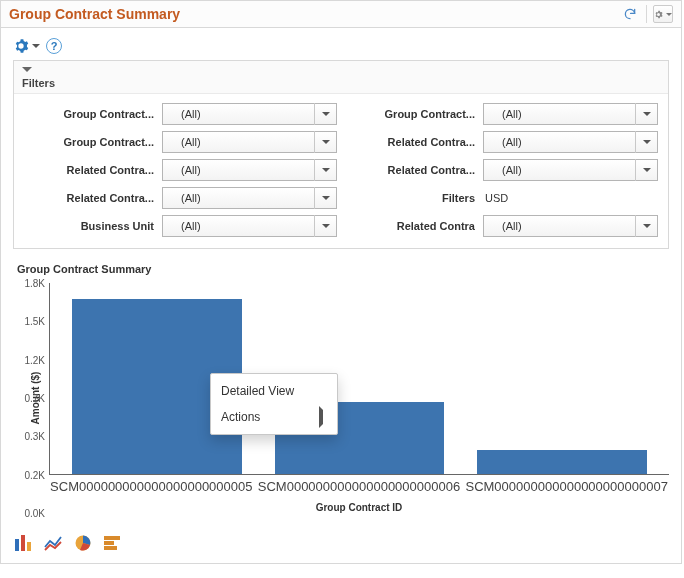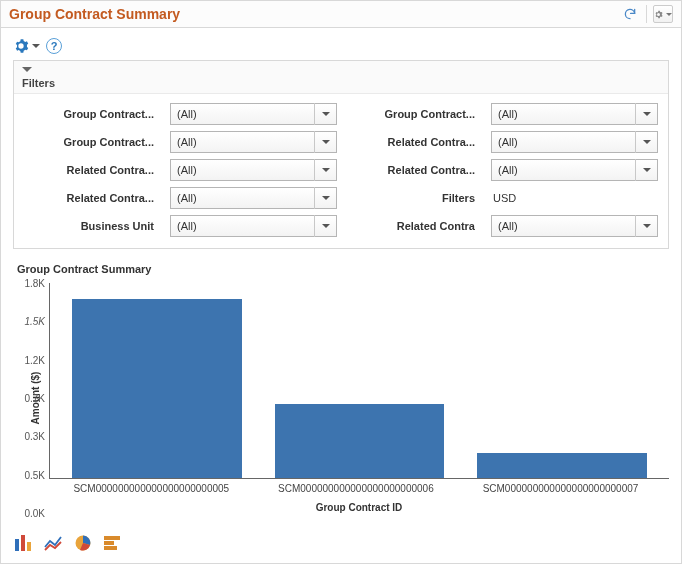--- a/index.html
+++ b/index.html
@@ -15,39 +15,39 @@
   .toolbar { padding: 10px 12px 6px; display: flex; align-items: center; gap: 6px; }
   .gear-drop { display: inline-flex; align-items: center; gap: 3px; cursor: pointer; }
   .gear-drop svg { display: block; }
   .gear-drop::after { content: ""; border: 4px solid transparent; border-top-color: #555; position: relative; top: 2px; }
   .help-circle { width: 16px; height: 16px; border: 1px solid #5aa0d8; border-radius: 50%; color: #2a78bd; display: inline-flex; align-items: center; justify-content: center; font-weight: bold; font-size: 11px; cursor: pointer; }
   .filters { margin: 0 12px 10px; border: 1px solid #d8d8d8; }
   .filters-head { display: flex; align-items: flex-start; gap: 2px; padding: 4px 8px; border-bottom: 1px solid #eaeaea; background: #fafafa; font-weight: bold; color: #444; cursor: pointer; flex-direction: column; }
   .filters-head .twisty { width: 0; height: 0; border: 5px solid transparent; border-top-color: #666; position: relative; top: 2px; }
   .filters-body { padding: 6px 6px 8px; }
   .filter-row { display: flex; }
-  .filter-cell { display: flex; align-items: center; width: 50%; padding: 3px 4px; gap: 8px; }
+  .filter-cell { display: flex; align-items: center; width: 50%; padding: 3px 4px; }
   .filter-cell label { width: 130px; text-align: right; margin-right: 8px; color: #333; font-weight: bold; font-size:11px; white-space: nowrap; overflow: hidden; text-overflow: ellipsis; }
   .filter-cell .sel { flex: 1 1 auto; position: relative; }
-  .sel-box { display: flex; align-items: center; justify-content: space-between; height: 22px; border: 1px solid #b5b5b5; background: linear-gradient(#fff,#f3f3f3); padding: 0 0 0 6px; color: #333; cursor: pointer; }
+  .sel-box { display: flex; align-items: center; justify-content: space-between; height: 22px; border: 1px solid #b5b5b5; background: linear-gradient(#fff,#f3f3f3); padding: 0 0 0 18px; color: #333; cursor: pointer; }
   .sel-box .arrow { width: 22px; height: 22px; border-left: 1px solid #c8c8c8; display: inline-flex; align-items: center; justify-content: center; }
   .sel-box .arrow::after { content: ""; border: 4px solid transparent; border-top-color: #555; position: relative; top: 2px; }
   .filter-cell .static { font-weight: normal; color: #333; padding-left: 2px; }
   .chart-wrap { margin: 6px 12px 10px; position: relative; }
   .chart-title { font-size: 11px; font-weight: bold; color: #333; padding: 4px 0 8px 4px; }
   .chart { position: relative; height: 230px; display: flex; }
   .y-axis { width: 36px; position: relative; }
   .y-axis .ylab { position: absolute; left: -4px; top: 50%; transform: translateY(-50%) rotate(-90deg); transform-origin: center; font-size: 10px; font-weight: bold; color: #333; white-space: nowrap; }
   .y-ticks { position: absolute; right: 0; top: 0; bottom: 0; width: 30px; }
   .y-ticks div { position: absolute; right: 4px; font-size: 10px; color: #555; transform: translateY(50%); }
   .plot-col { flex: 1; display: flex; flex-direction: column; }
   .plot { flex: 1; position: relative; border-left: 1px solid #666; border-bottom: 1px solid #666; }
   .bars { position: absolute; inset: 0; display: flex; align-items: flex-end; justify-content: space-around; padding: 0 6px; }
   .bar { width: 28%; background: #3d74af; cursor: pointer; }
-  .x-ticks { display: flex; justify-content: flex-start; padding: 4px 0 0; font-size: 10px; color: #444; }
+  .x-ticks { display: flex; justify-content: space-between; padding: 4px 0 0; font-size: 13px; color: #444; }
   .x-ticks span { width: 33%; text-align: center; white-space: nowrap; }
   .x-label { text-align: center; font-size: 10px; font-weight: bold; color: #333; padding-top: 8px; }
   .context-menu { position: absolute; background: #fff; border: 1px solid #c8c8c8; box-shadow: 0 6px 14px rgba(0,0,0,.18); border-radius: 2px; padding: 4px 0; min-width: 128px; font-size: 12px; z-index: 5; }
   .context-menu .mi { padding: 6px 10px; display: flex; align-items: center; justify-content: space-between; cursor: pointer; color: #333; }
   .context-menu .mi .sub::after { content: ""; border: 4px solid transparent; border-left-color: #555; margin-left: 8px; }
   .chart-type-bar { display: flex; gap: 10px; padding: 10px 12px 12px; }
   .ct-btn { width: 20px; height: 18px; display: inline-flex; align-items: flex-end; justify-content: center; cursor: pointer; }
 </style>
 </head>
 <body>
@@ -185,35 +185,44 @@
     </div>
   </div>
 
   <div class="chart-wrap">
     <div class="chart-title">Group Contract Summary</div>
     <div class="chart">
       <div class="y-axis">
         <div class="ylab">Amount ($)</div>
         <div class="y-ticks" id="yticks">
             <div style="bottom: 100%;">1.8K</div>
-            <div style="bottom: 83.3333%; font-style: italic;">1.5K</div>
+            <div style="bottom: 83.3333%;">1.5K</div>
             <div style="bottom: 66.6667%;">1.2K</div>
             <div style="bottom: 50%;">0.7K</div>
             <div style="bottom: 33.3333%;">0.3K</div>
-            <div style="bottom: 16.6667%;">0.5K</div>
+            <div style="bottom: 16.6667%;">0.2K</div>
             <div style="bottom: 0%;">0.0K</div>
           </div>
       </div>
       <div class="plot-col">
         <div class="plot">
           <div class="bars" id="bars">
               <div class="bar" style="height: 91.6667%;"></div>
               <div class="bar" style="height: 37.7778%;"></div>
               <div class="bar" style="height: 12.7778%;"></div>
             </div>
+          <div class="context-menu" id="ctxmenu" style="left: 160px; top: 90px;">
+            <div class="mi">
+                <span>Detailed View</span>
+              </div>
+            <div class="mi">
+                <span>Actions</span>
+                <span class="sub"></span>
+              </div>
+          </div>
         </div>
         <div class="x-ticks" id="xticks">
             <span>SCM000000000000000000000005</span>
             <span>SCM000000000000000000000006</span>
             <span>SCM000000000000000000000007</span>
           </div>
         <div class="x-label">Group Contract ID</div>
       </div>
     </div>
   </div>

